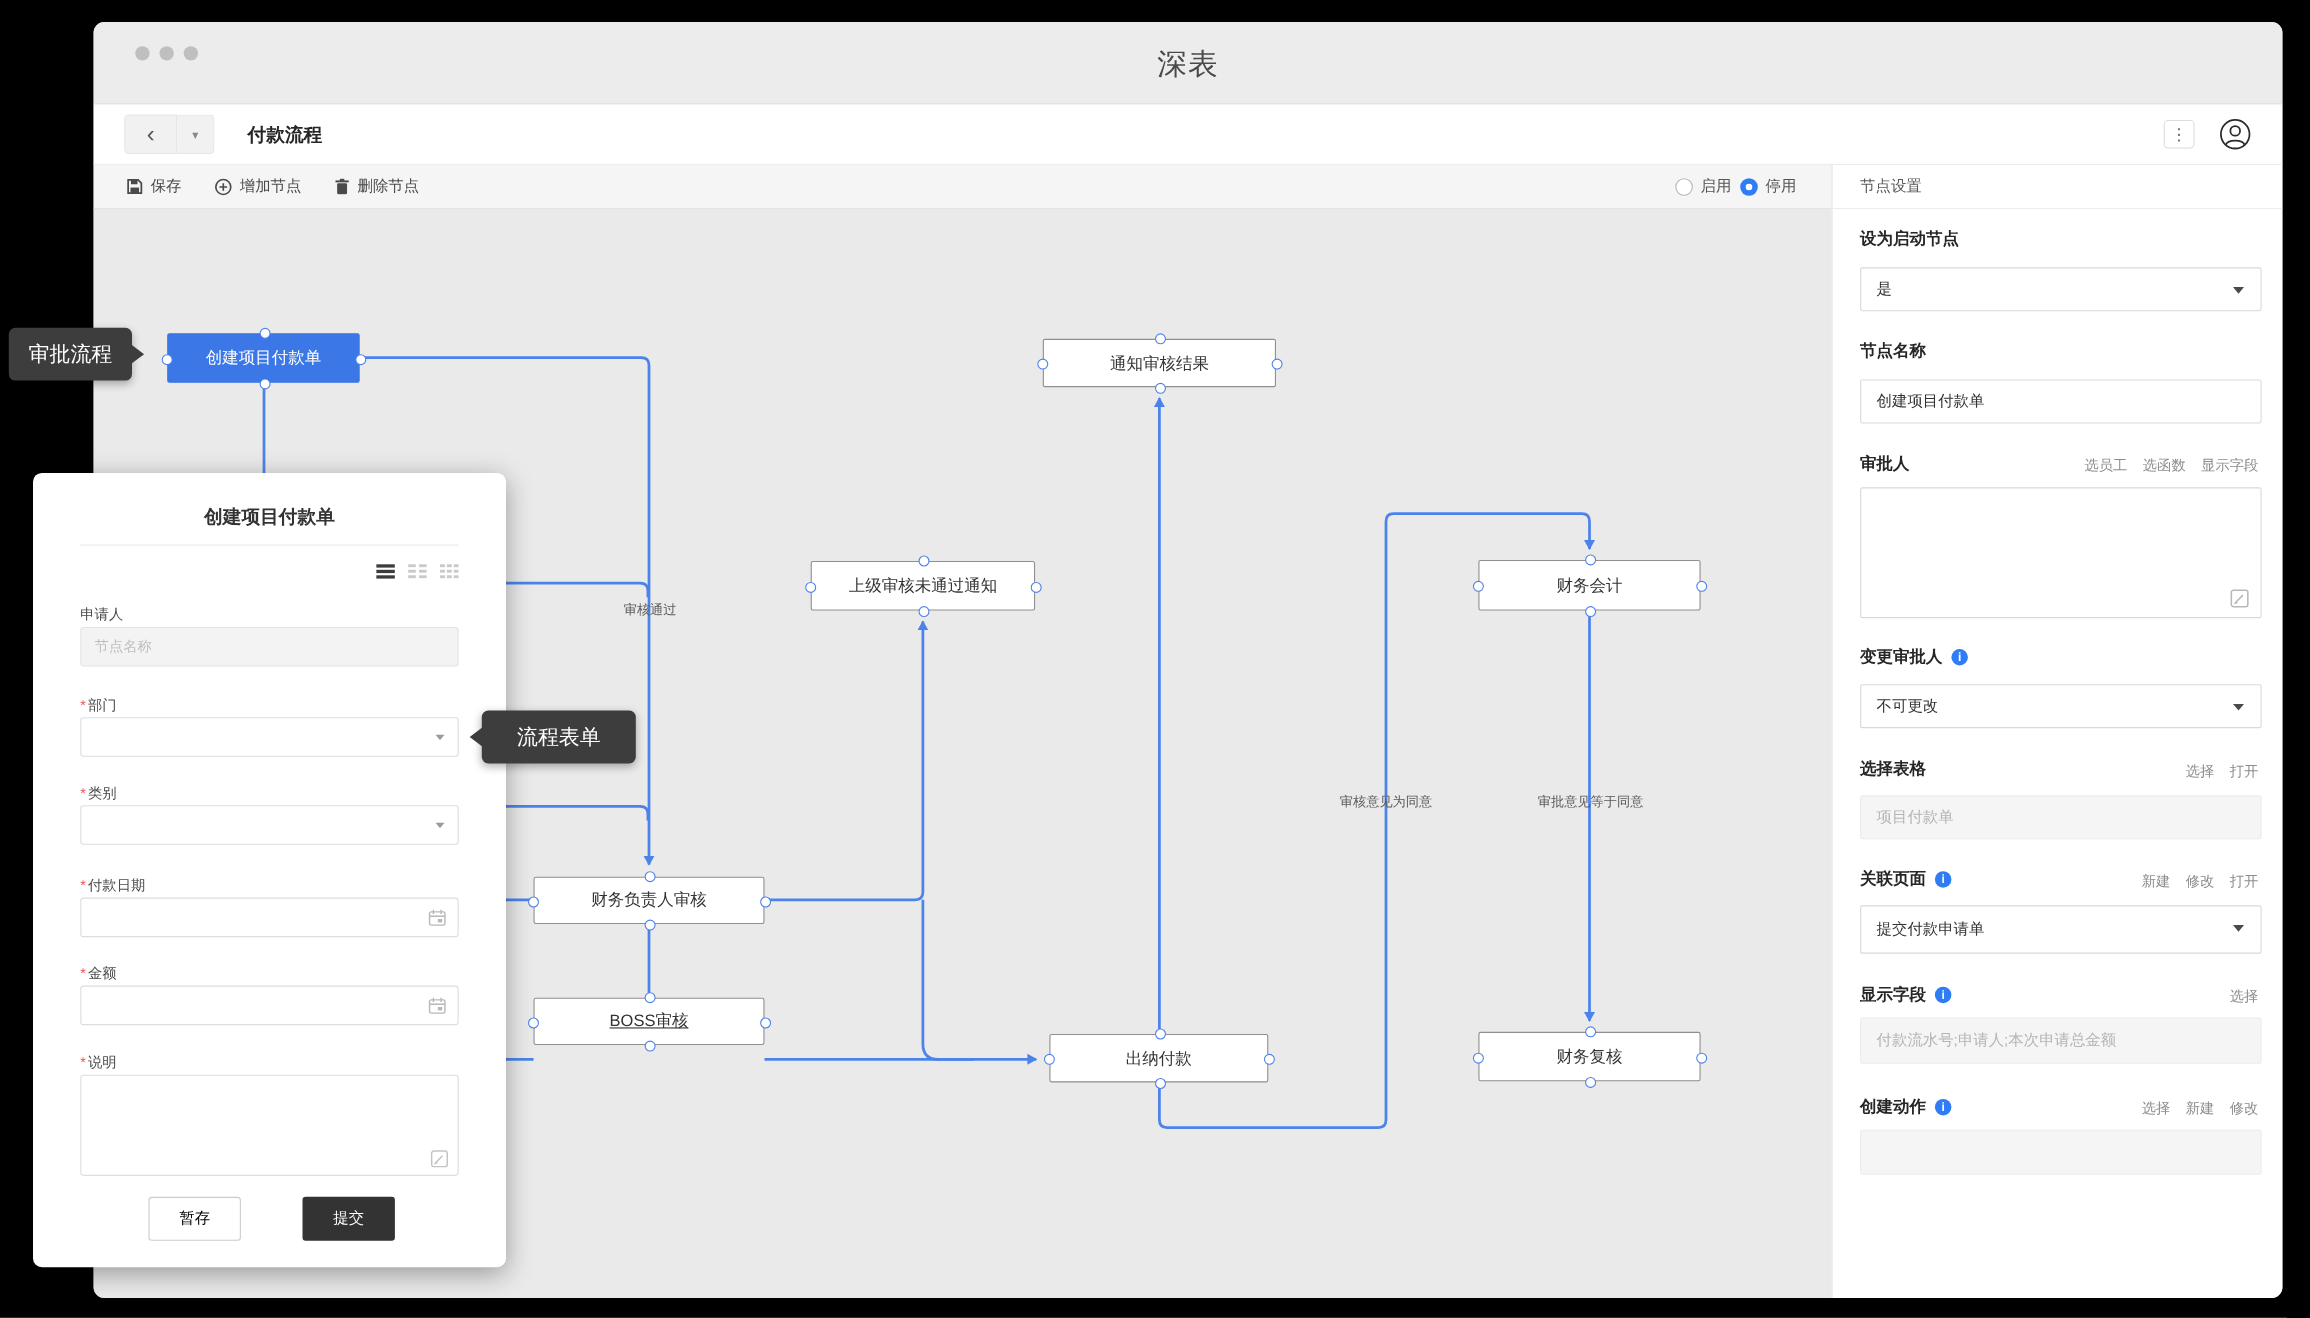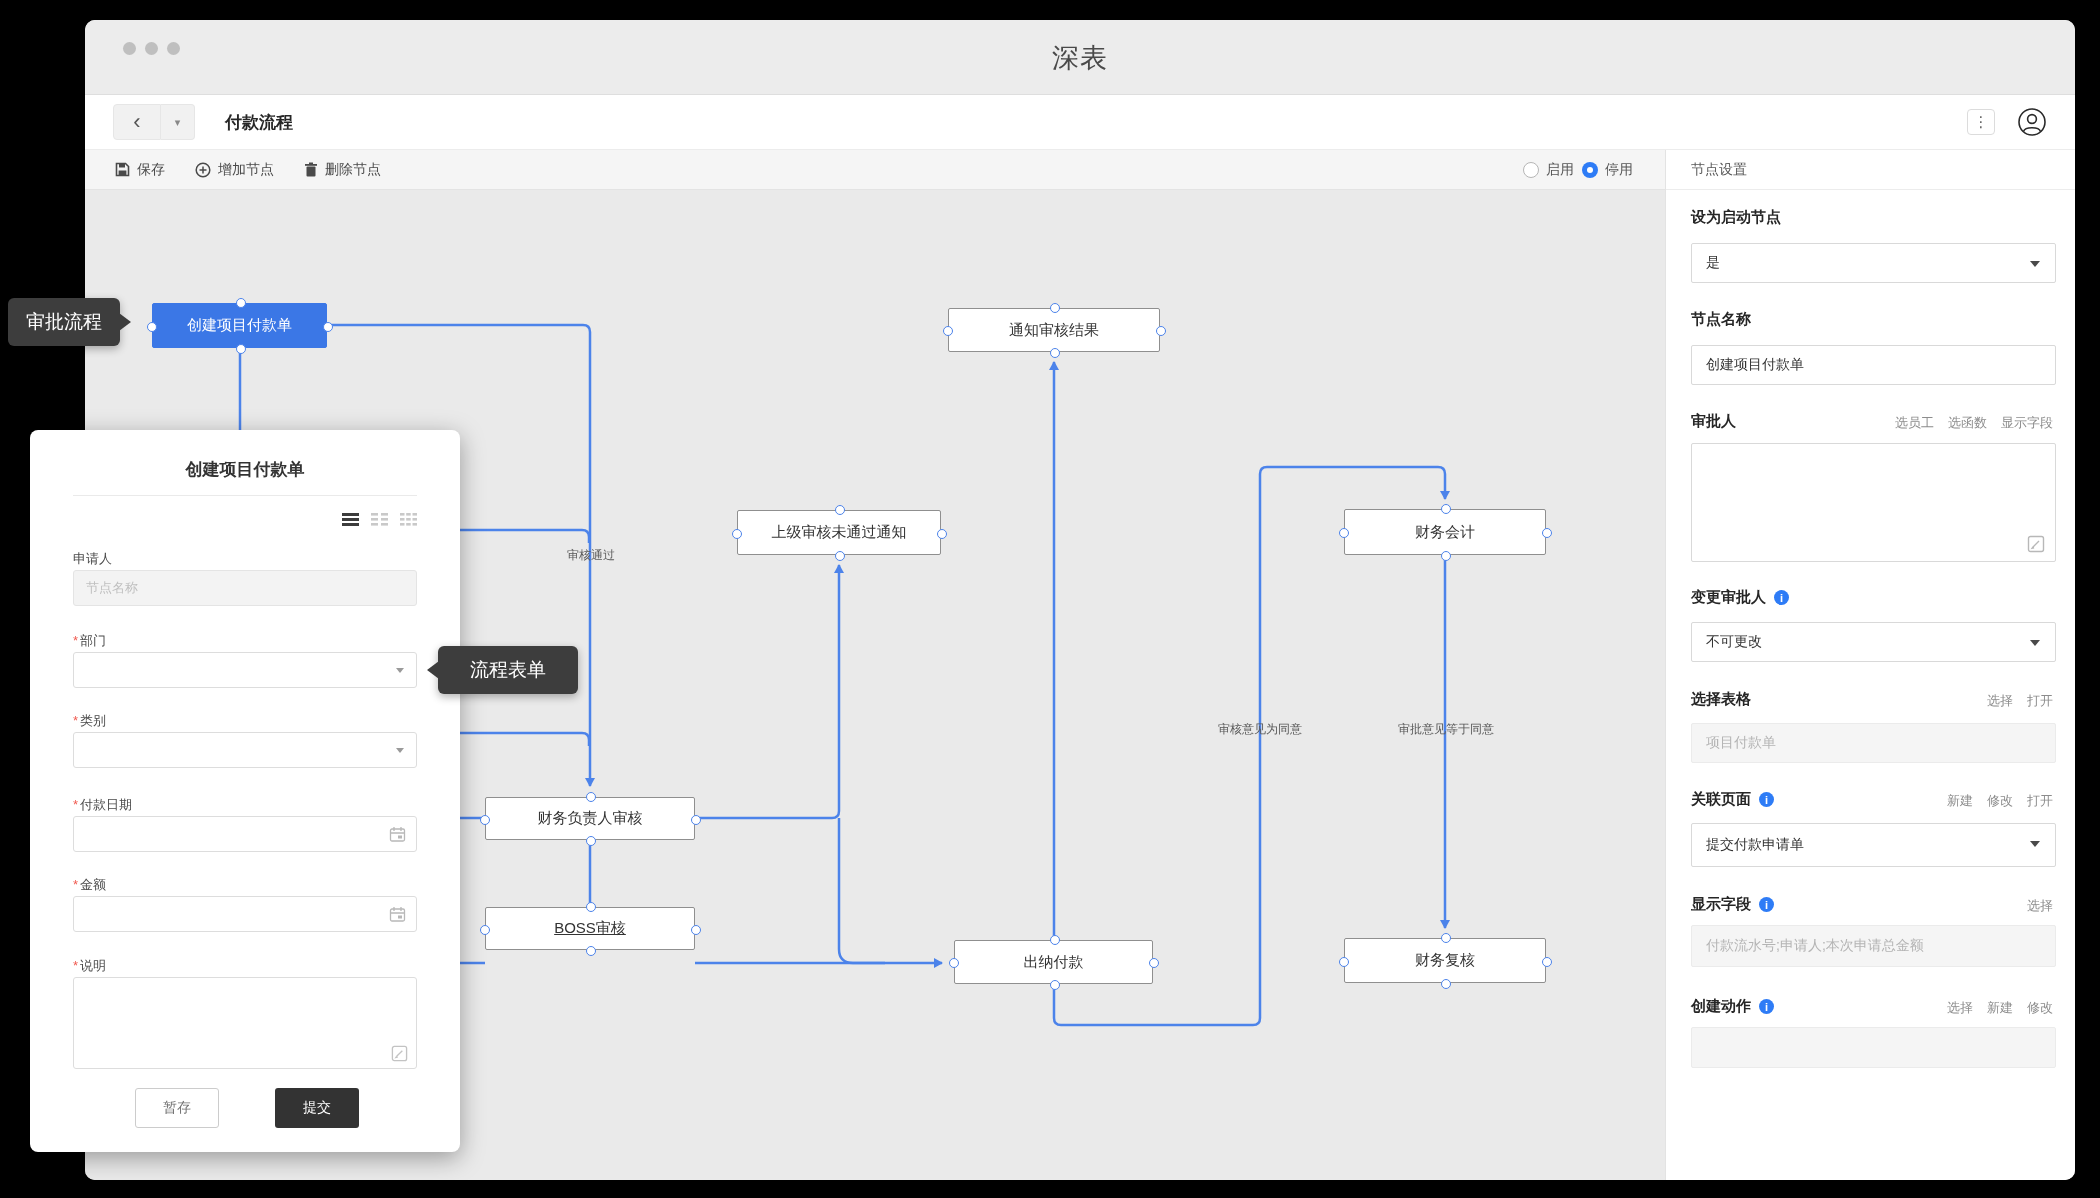--- a/index.html
+++ b/index.html
@@ -132,21 +132,21 @@
   .f-select::after {
     content:""; position:absolute; right:12px; top:15px;
     border:4.5px solid transparent; border-top:5.5px solid #9a9a9a;
   }
   .f-icon-right { position:absolute; right:10px; top:9px; }
   .f-area { height:92px; align-items:flex-end; justify-content:flex-end; padding:6px 8px; }
   .f-btn {
     position:absolute; width:84px; height:40px; border-radius:3px;
     display:flex; align-items:center; justify-content:center; font-size:14px;
   }
-  .f-btn.ghost { background:#fff; border:1px solid #ccc; color:#737373; }
+  .f-btn.ghost { background:#fff; border:1px solid #ccc; color:#000000; }
   .f-btn.dark { background:#333; color:#fff; }
   
   .tip {
     position:absolute; background:#3d3d3d; color:#fff; border-radius:6px;
     display:flex; align-items:center; justify-content:center;
     font-size:19px; z-index:20; box-shadow:0 3px 8px rgba(0,0,0,.3);
   }
   .tip.right::after {
     content:""; position:absolute; right:-11px; top:50%; margin-top:-9px;
     border:9px solid transparent; border-left:12px solid #3d3d3d; border-right:none;

